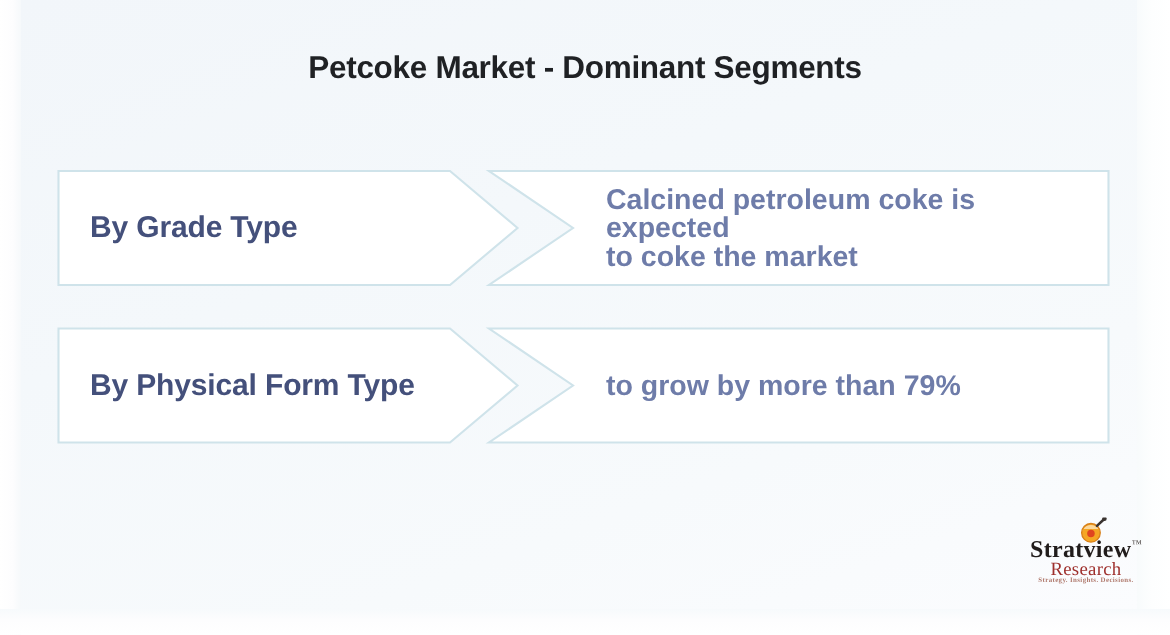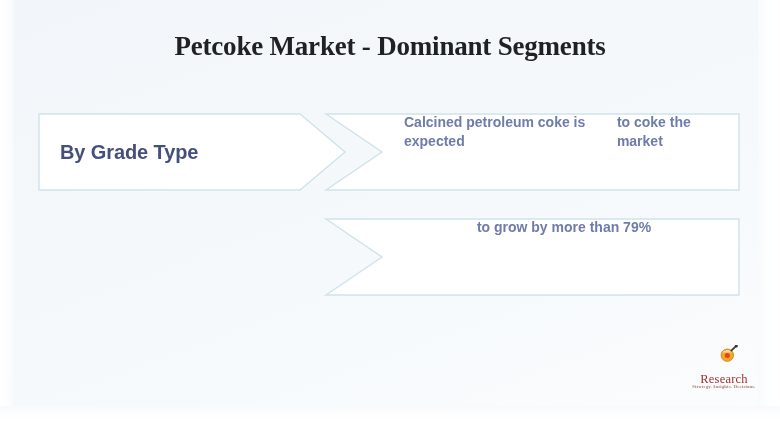--- a/index.html
+++ b/index.html
@@ -55,26 +55,25 @@
     background: linear-gradient(to top, #ffffff 0%, #fdfdfe 55%, #f7fafc 100%);
   }
 
   
   .title {
     position: absolute;
     left: 0;
     top: 30px;
     width: 780px;
     text-align: center;
-    font-size: 27px;
+    font-size: 21px;
     font-weight: bold;
     color: #1f2124;
     letter-spacing: -0.2px;
     line-height: 32px;
-    font-family: Liberation Serif, serif;
   }
 
   
   .row {
     position: absolute;
     left: 0;
     width: 780px;
     height: 80px;
   }
   .row-1 { top: 113px; }
@@ -117,23 +116,23 @@
     width: 415px;
     height: 78px;
   }
   .seg-panel-text {
     position: absolute;
     left: 79px;
     top: 0;
     width: 320px;
     height: 78px;
     display: flex;
-    flex-direction: row;
+    flex-direction: column;
     justify-content: center;
-    font-size: 14px;
+    font-size: 19px;
     font-weight: bold;
     color: #6e7ca9;
     line-height: 19px;
     z-index: 4;
   }
   .seg-panel-text span { display: block; }
 
   
   .logo {
     position: absolute;
@@ -220,20 +219,26 @@
       <div class="seg-panel-text">
         <span>Calcined petroleum coke is expected</span>
         <span>to coke the market</span>
       </div>
     </div>
 
   </div>
 
   <div class="row row-2">
 
+    <div class="seg-arrow">
+      <svg viewBox="0 0 308 78" preserveAspectRatio="none">
+        <path d="M1,1 L262,1 L307,39 L262,77 L1,77 Z" fill="#ffffff" stroke="#cfe3ea" stroke-width="1.4"></path>
+      </svg>
+      <div class="seg-arrow-label">By Physical Form Type</div>
+    </div>
 
     <div class="seg-panel">
       <svg viewBox="0 0 415 78" preserveAspectRatio="none">
         <path d="M1,1 L414,1 L414,77 L1,77 L57,39 Z" fill="#ffffff" stroke="#cfe3ea" stroke-width="1.4"></path>
       </svg>
       <div class="seg-panel-text">
         <span>to grow by more than 79%</span>
       </div>
     </div>
 
@@ -243,17 +248,18 @@
     <div class="logo-mark">
       <svg viewBox="0 0 19 19" width="19" height="19">
         <circle cx="8.3" cy="10.2" r="6.2" fill="#f5a623"></circle>
         <path d="M3.2 7.6 A6.2 6.2 0 0 1 13.4 7.6 Z" fill="#ffffff" opacity="0.55"></path>
         <circle cx="8.3" cy="10.2" r="6.2" fill="none" stroke="#d8801a" stroke-width="0.9"></circle>
         <circle cx="8.3" cy="10.6" r="2.5" fill="#e0451f"></circle>
         <path d="M12.3 5.6 L17.0 1.2" stroke="#3a3330" stroke-width="1.7" stroke-linecap="round" fill="none"></path>
         <circle cx="17.3" cy="0.9" r="1.5" fill="#3a3330"></circle>
       </svg>
     </div>
+    <div class="logo-word"><span>Stratview</span><span class="logo-tm">™</span></div>
     <div class="logo-sub">Research</div>
     <div class="logo-tag">Strategy. Insights. Decisions.</div>
   </div>
 
 </div>
 
 </body></html>

